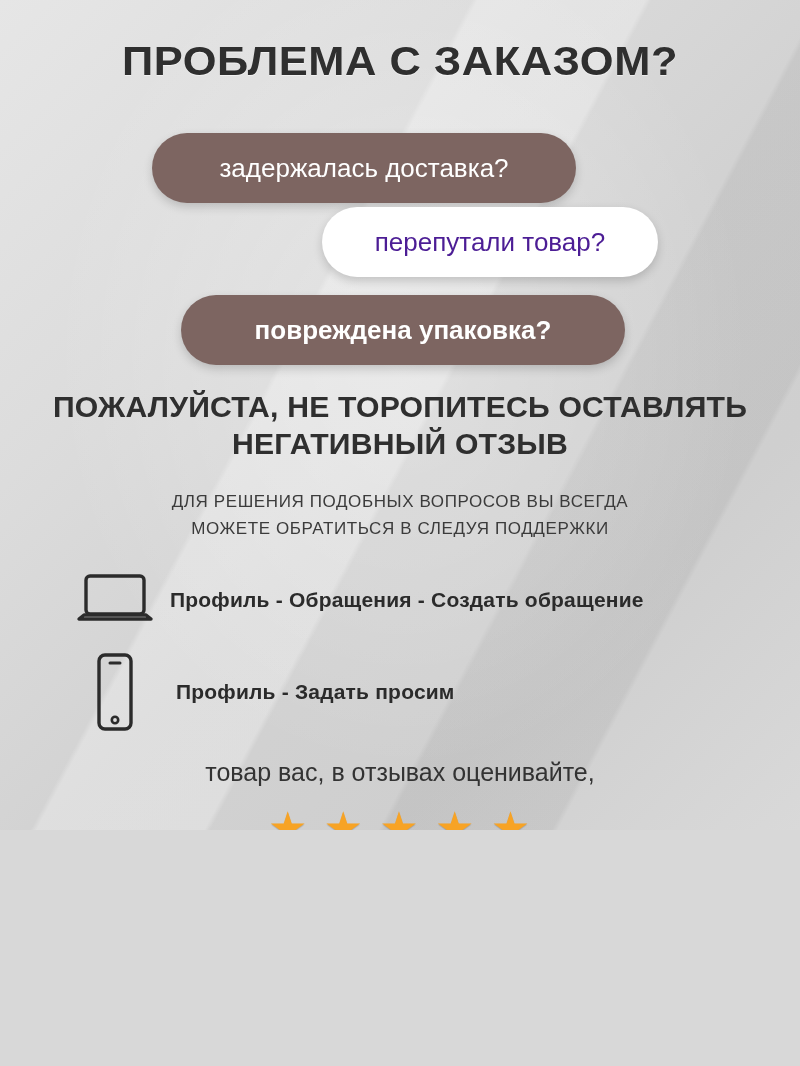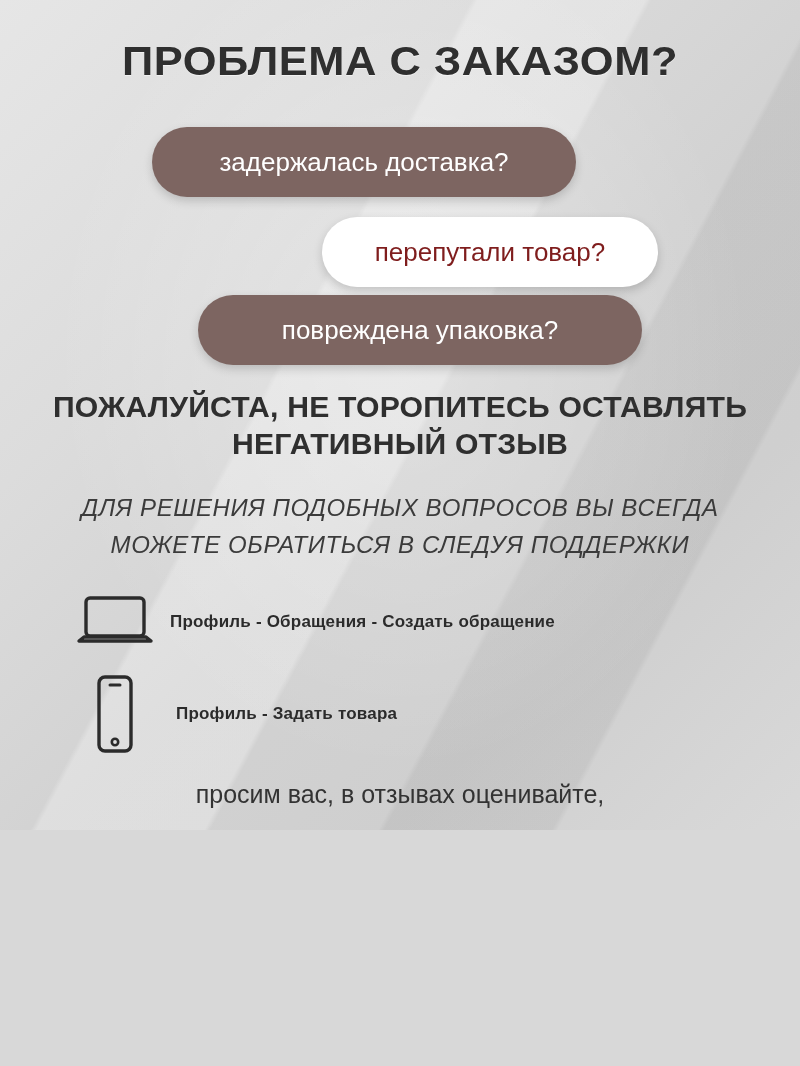--- a/index.html
+++ b/index.html
@@ -66,68 +66,66 @@
     padding: 0 32px;
     height: 70px;
     box-sizing: border-box;
   }
   .bubble-dark {
     background: #7d6561;
     color: #ffffff;
   }
   .bubble-light {
     background: #ffffff;
-    color: #7f1d1d;
-    margin-top: 10px;
-  }
-  .bubble-1 { left: 152px; top: 8px; width: 424px; }
+    color: #4c1d95;
+  }
+  .bubble-1 { left: 152px; top: 14px; width: 424px; }
   .bubble-2 { left: 322px; top: 88px; width: 336px; }
-  .bubble-3 { left: 198px; top: 176px; width: 444px; }
+  .bubble-3 { left: 181px; top: 176px; width: 444px; font-weight: bold; }
 
   
   .subhead {
     margin-top: 10px;
     text-align: center;
     font-size: 29px;
     font-weight: bold;
     color: #2f2f2f;
     line-height: 1.28;
     letter-spacing: 0.2px;
     transform: scaleX(1.04);
   }
 
   .instructions {
     margin-top: 26px;
     text-align: center;
-    font-size: 24px;
+    font-size: 17px;
     color: #3b3b3b;
     line-height: 1.55;
     letter-spacing: 0.6px;
-    font-style: italic;
   }
 
   
   .steps {
     margin-top: 30px;
     padding-left: 60px;
   }
   .step {
     display: flex;
     align-items: center;
     margin-bottom: 24px;
   }
   .step-icon {
     width: 110px;
     display: flex;
     justify-content: center;
     align-items: center;
     flex: none;
   }
   .step-text {
-    font-size: 17px;
+    font-size: 21px;
     font-weight: bold;
     color: #2b2b2b;
     letter-spacing: 0.2px;
     max-width: 520px;
     line-height: 1.18;
   }
   .step-2 .step-text { padding-left: 6px; }
 
   
   .footer-note {
@@ -188,27 +186,27 @@
       </div>
 
       <div class="step step-2">
         <div class="step-icon">
           <svg width="44" height="80" viewBox="0 0 44 80" fill="none" aria-hidden="true">
             <rect x="6" y="3" width="32" height="74" rx="6" stroke="#2b2b2b" stroke-width="3.4" fill="none"></rect>
             <line x1="17" y1="11" x2="27" y2="11" stroke="#2b2b2b" stroke-width="3" stroke-linecap="round"></line>
             <circle cx="22" cy="68" r="3.2" stroke="#2b2b2b" stroke-width="2.6" fill="none"></circle>
           </svg>
         </div>
-        <div class="step-text">Профиль  - Задать товара</div>
+        <div class="step-text">Профиль  - Задать просим</div>
       </div>
 
     </div>
 
     <div class="footer-note">
-      <div>просим вас, в отзывах оценивайте,</div>
+      <div>товар вас, в отзывах оценивайте,</div>
     </div>
 
     <div class="stars">
       <span class="star">★</span>
       <span class="star">★</span>
       <span class="star">★</span>
       <span class="star">★</span>
       <span class="star">★</span>
     </div>
 

